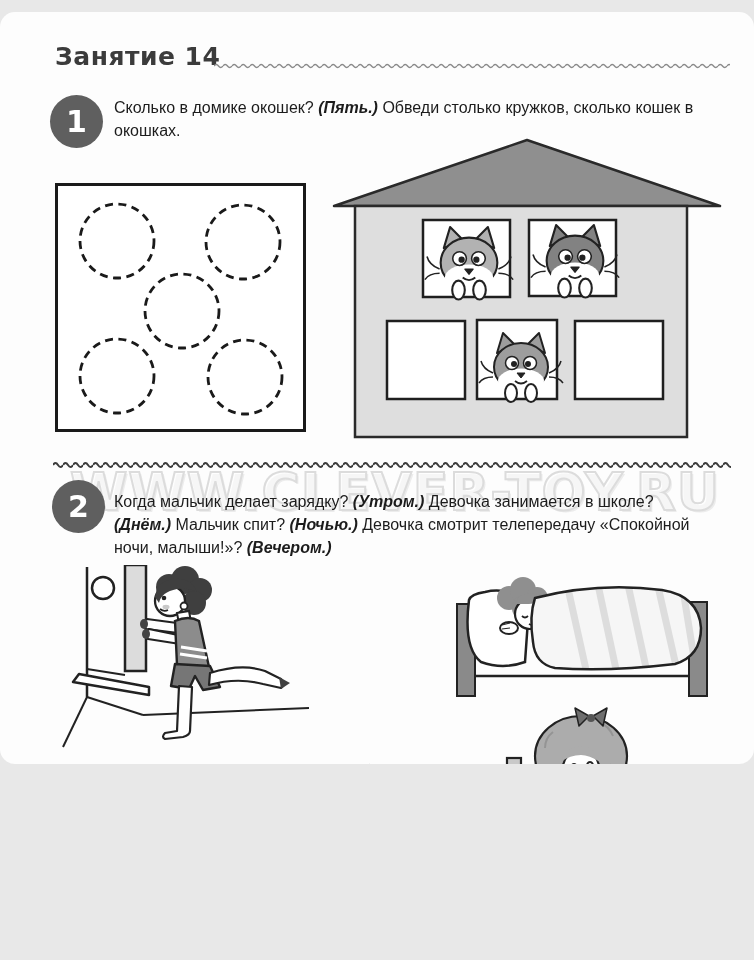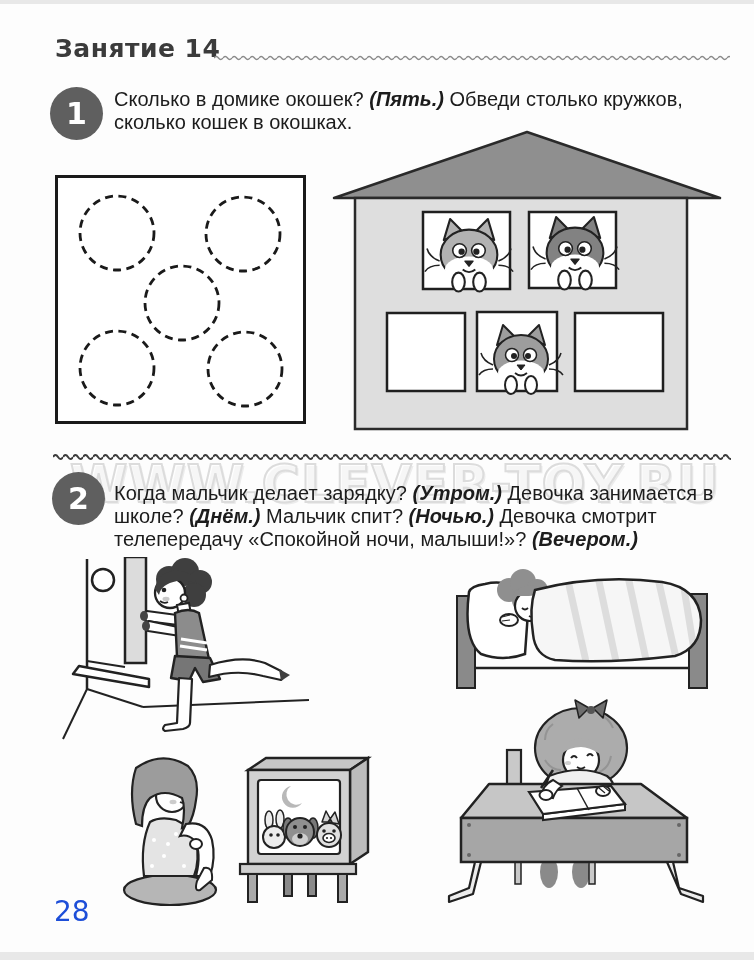--- a/index.html
+++ b/index.html
@@ -1,34 +1,34 @@
 <!DOCTYPE html>
 <html lang="ru"><head>
 <meta charset="utf-8">
 <style>
   html,body{margin:0;padding:0;background:#e8e8e8;}
   .page{
-    position:relative;width:754px;height:948px;margin:4px auto;
+    position:relative;width:754px;height:752px;margin:12px auto;
     background:#fdfdfd;overflow:hidden;
-    font-family:"Liberation Sans","DejaVu Sans",sans-serif;color:#1c1c1c;
+    font-family:"Liberation Sans","DejaVu Sans",sans-serif;color:#1c1c1c;border-radius:15px;
   }
   .title{
     position:absolute;left:55px;top:30px;margin:0;
     font-size:25px;font-weight:800;letter-spacing:.5px;color:#3b3b3b;
     font-family:"DejaVu Sans","Liberation Sans",sans-serif;
   }
   .wave{position:absolute;}
   .badge{
     position:absolute;width:53px;height:53px;border-radius:50%;
     background:#5f5f5f;color:#fff;display:flex;align-items:center;justify-content:center;
     font-size:30px;font-weight:700;z-index:3;
     font-family:"DejaVu Sans",sans-serif;
   }
   .task-text{
-    position:absolute;margin:0;font-size:20px;line-height:23px;z-index:2;
+    position:absolute;margin:0;font-size:16px;line-height:23px;z-index:2;
   }
   .ans{font-style:italic;font-weight:600;}
   .watermark{
     position:absolute;left:70px;top:450px;z-index:1;white-space:nowrap;
     font-size:52px;font-weight:800;letter-spacing:1px;
     color:rgba(255,255,255,0.55);
     -webkit-text-stroke:2px #dcdcdc;
     text-shadow:2px 2px 0 #ececec;
     font-family:"DejaVu Sans",sans-serif;
   }

